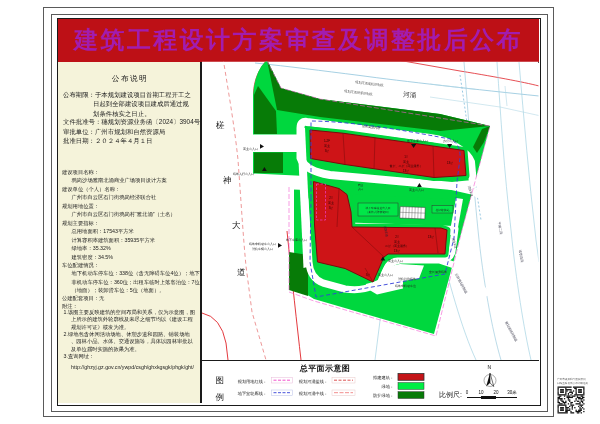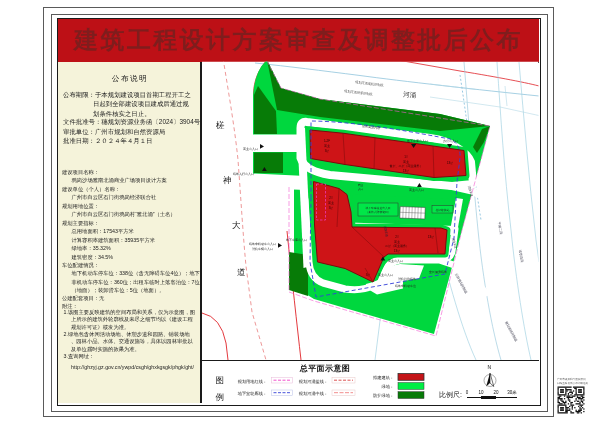--- a/index.html
+++ b/index.html
@@ -10,21 +10,21 @@
 <body>
 
 <div class="abs" style="left:42.5px;top:7px;width:509px;height:408px;border:1px solid #5a5a5a;"></div>
 
 <div class="abs" style="left:50.5px;top:13.5px;width:495px;height:396px;border:1px solid #5a5a5a;"></div>
 
 <div class="abs" style="left:56.5px;top:17.5px;width:482px;height:386px;border:1.5px solid #1a1a1a;background:#ffffff;"></div>
 
 <div class="abs" style="left:58px;top:19px;width:481px;height:42.5px;background:#bd1016;border-bottom:1px solid #1a1a1a;"></div>
 
-<div class="abs" style="left:58px;top:23.5px;width:481px;text-align:center;color:#7f1d1d;font-size:24px;font-weight:bold;letter-spacing:2.4px;white-space:nowrap;">建筑工程设计方案审查及调整批后公布</div>
+<div class="abs" style="left:58px;top:23.5px;width:481px;text-align:center;color:#a21caf;font-size:24px;font-weight:bold;letter-spacing:2.4px;white-space:nowrap;">建筑工程设计方案审查及调整批后公布</div>
 
 <div class="abs" style="left:58px;top:61.5px;width:142px;height:341px;background:#f5f3da;border-right:2px solid #1a1a1a;"></div>
 
 <div class="abs" style="left:202px;top:360px;width:337px;height:1.2px;background:#1a1a1a;"></div>
 
 <svg class="abs" style="left:0;top:0;" width="600" height="424" viewBox="0 0 600 424" xmlns="http://www.w3.org/2000/svg">
 <defs>
 <clipPath id="mapclip">
         <rect x="202" y="61.5" width="336.5" height="298.5"></rect>
       </clipPath>

